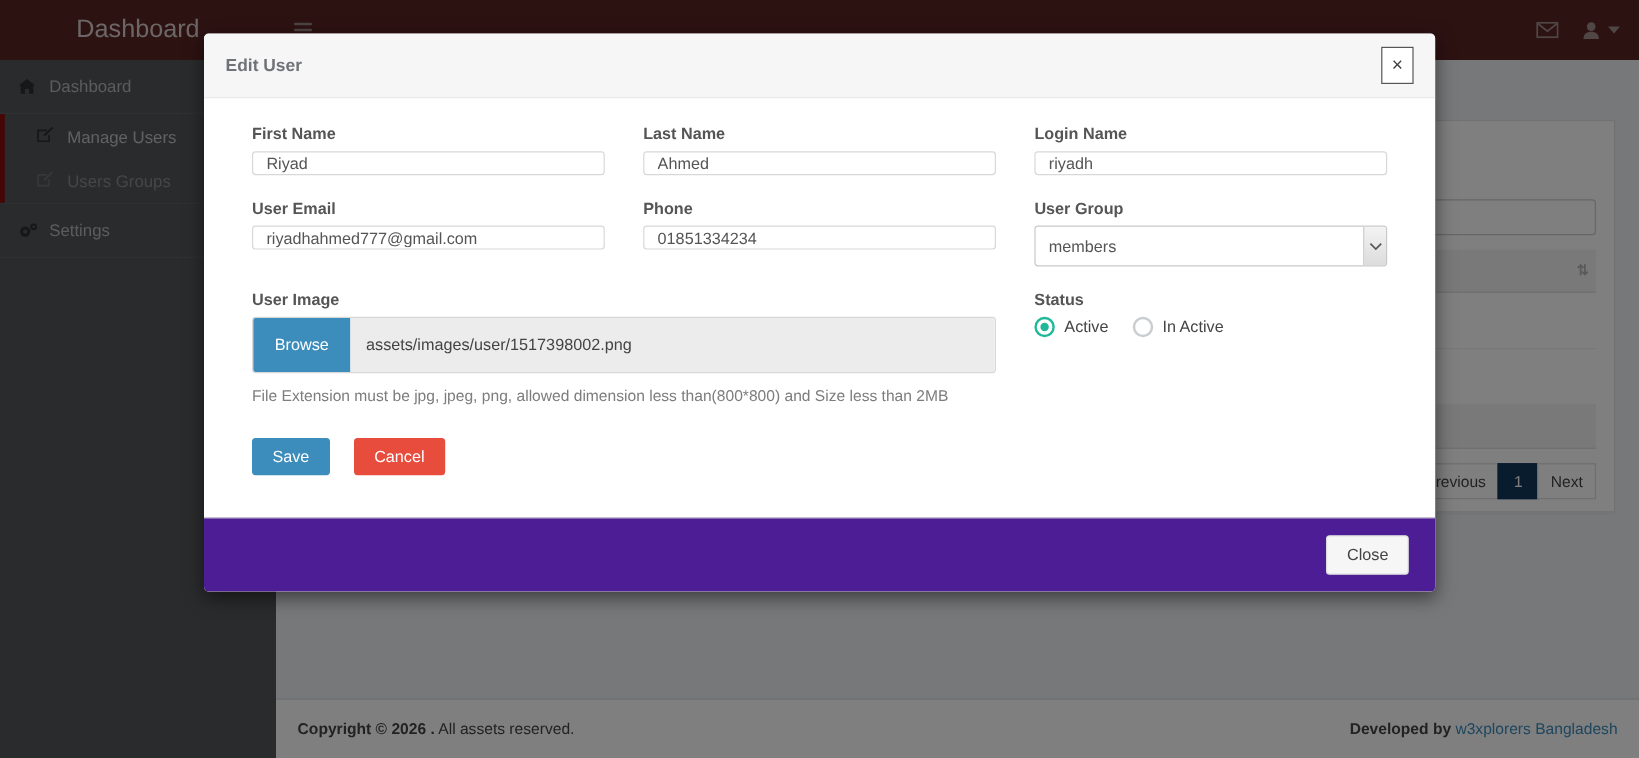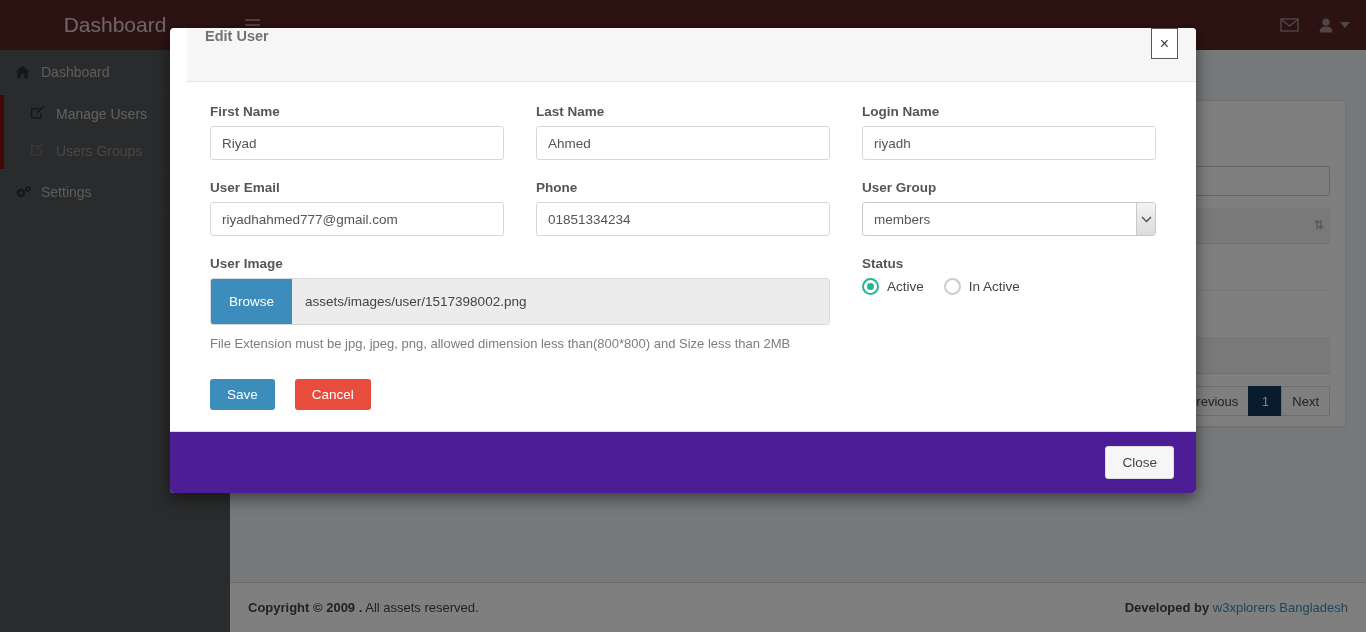--- a/index.html
+++ b/index.html
@@ -171,23 +171,22 @@
     background: #fff;
     border-radius: 4px;
     box-shadow: 0 5px 15px rgba(0,0,0,.5);
     z-index: 60;
     display: flex; flex-direction: column;
     overflow: hidden;
   }
   .modal-head {
     height: 54px; background: #f6f6f6;
     border-bottom: 1px solid #e5e5e5;
-    display: flex; align-items: flex-start;
+    display: flex; align-items: center;
     padding: 0 18px;
-    margin-left: 17px;
   }
   .modal-title {
     font-size: 14.5px; font-weight: bold; color: #6f7276;
   }
   .modal-close {
     margin-left: auto;
     width: 27px; height: 31px;
     border: 1px solid #565656;
     background: #fff;
     color: #3c3c3c;
@@ -216,21 +215,21 @@
   
   .form-row { display: flex; gap: 32px; margin-bottom: 20px; }
   .col { width: 296px; }
   .col.wide { width: 624px; }
   .f-label {
     display: block;
     font-size: 13.5px; font-weight: bold; color: #555;
     margin-bottom: 7px;
   }
   .f-input {
-    width: 100%; height: 34px;
+    width: 100%; height: 20px;
     border: 1px solid #d8d8d8; border-radius: 3px;
     padding: 0 11px; font-size: 13.5px; color: #555;
     font-family: "Liberation Sans", sans-serif;
     background: #fff; outline: none;
   }
   .f-select {
     width: 100%; height: 34px;
     border: 1px solid #c9c9c9; border-radius: 3px;
     display: flex; align-items: center;
     background: #fff; overflow: hidden;
@@ -429,21 +428,21 @@
           <span>Previous</span>
           <span class="cur">1</span>
           <span>Next</span>
         </div>
       </div>
     </div>
   </div>
 
   <div class="footer">
     <div class="left">
-      <b>Copyright © 2009 .</b><span> All assets reserved.</span>
+      <b>Copyright © 2026 .</b><span> All assets reserved.</span>
     </div>
     <div class="right">
       <b>Developed by </b><a href="#">w3xplorers Bangladesh</a>
     </div>
   </div>
 
   <div class="overlay"></div>
 
   <div class="modal">
     <div class="modal-head">

